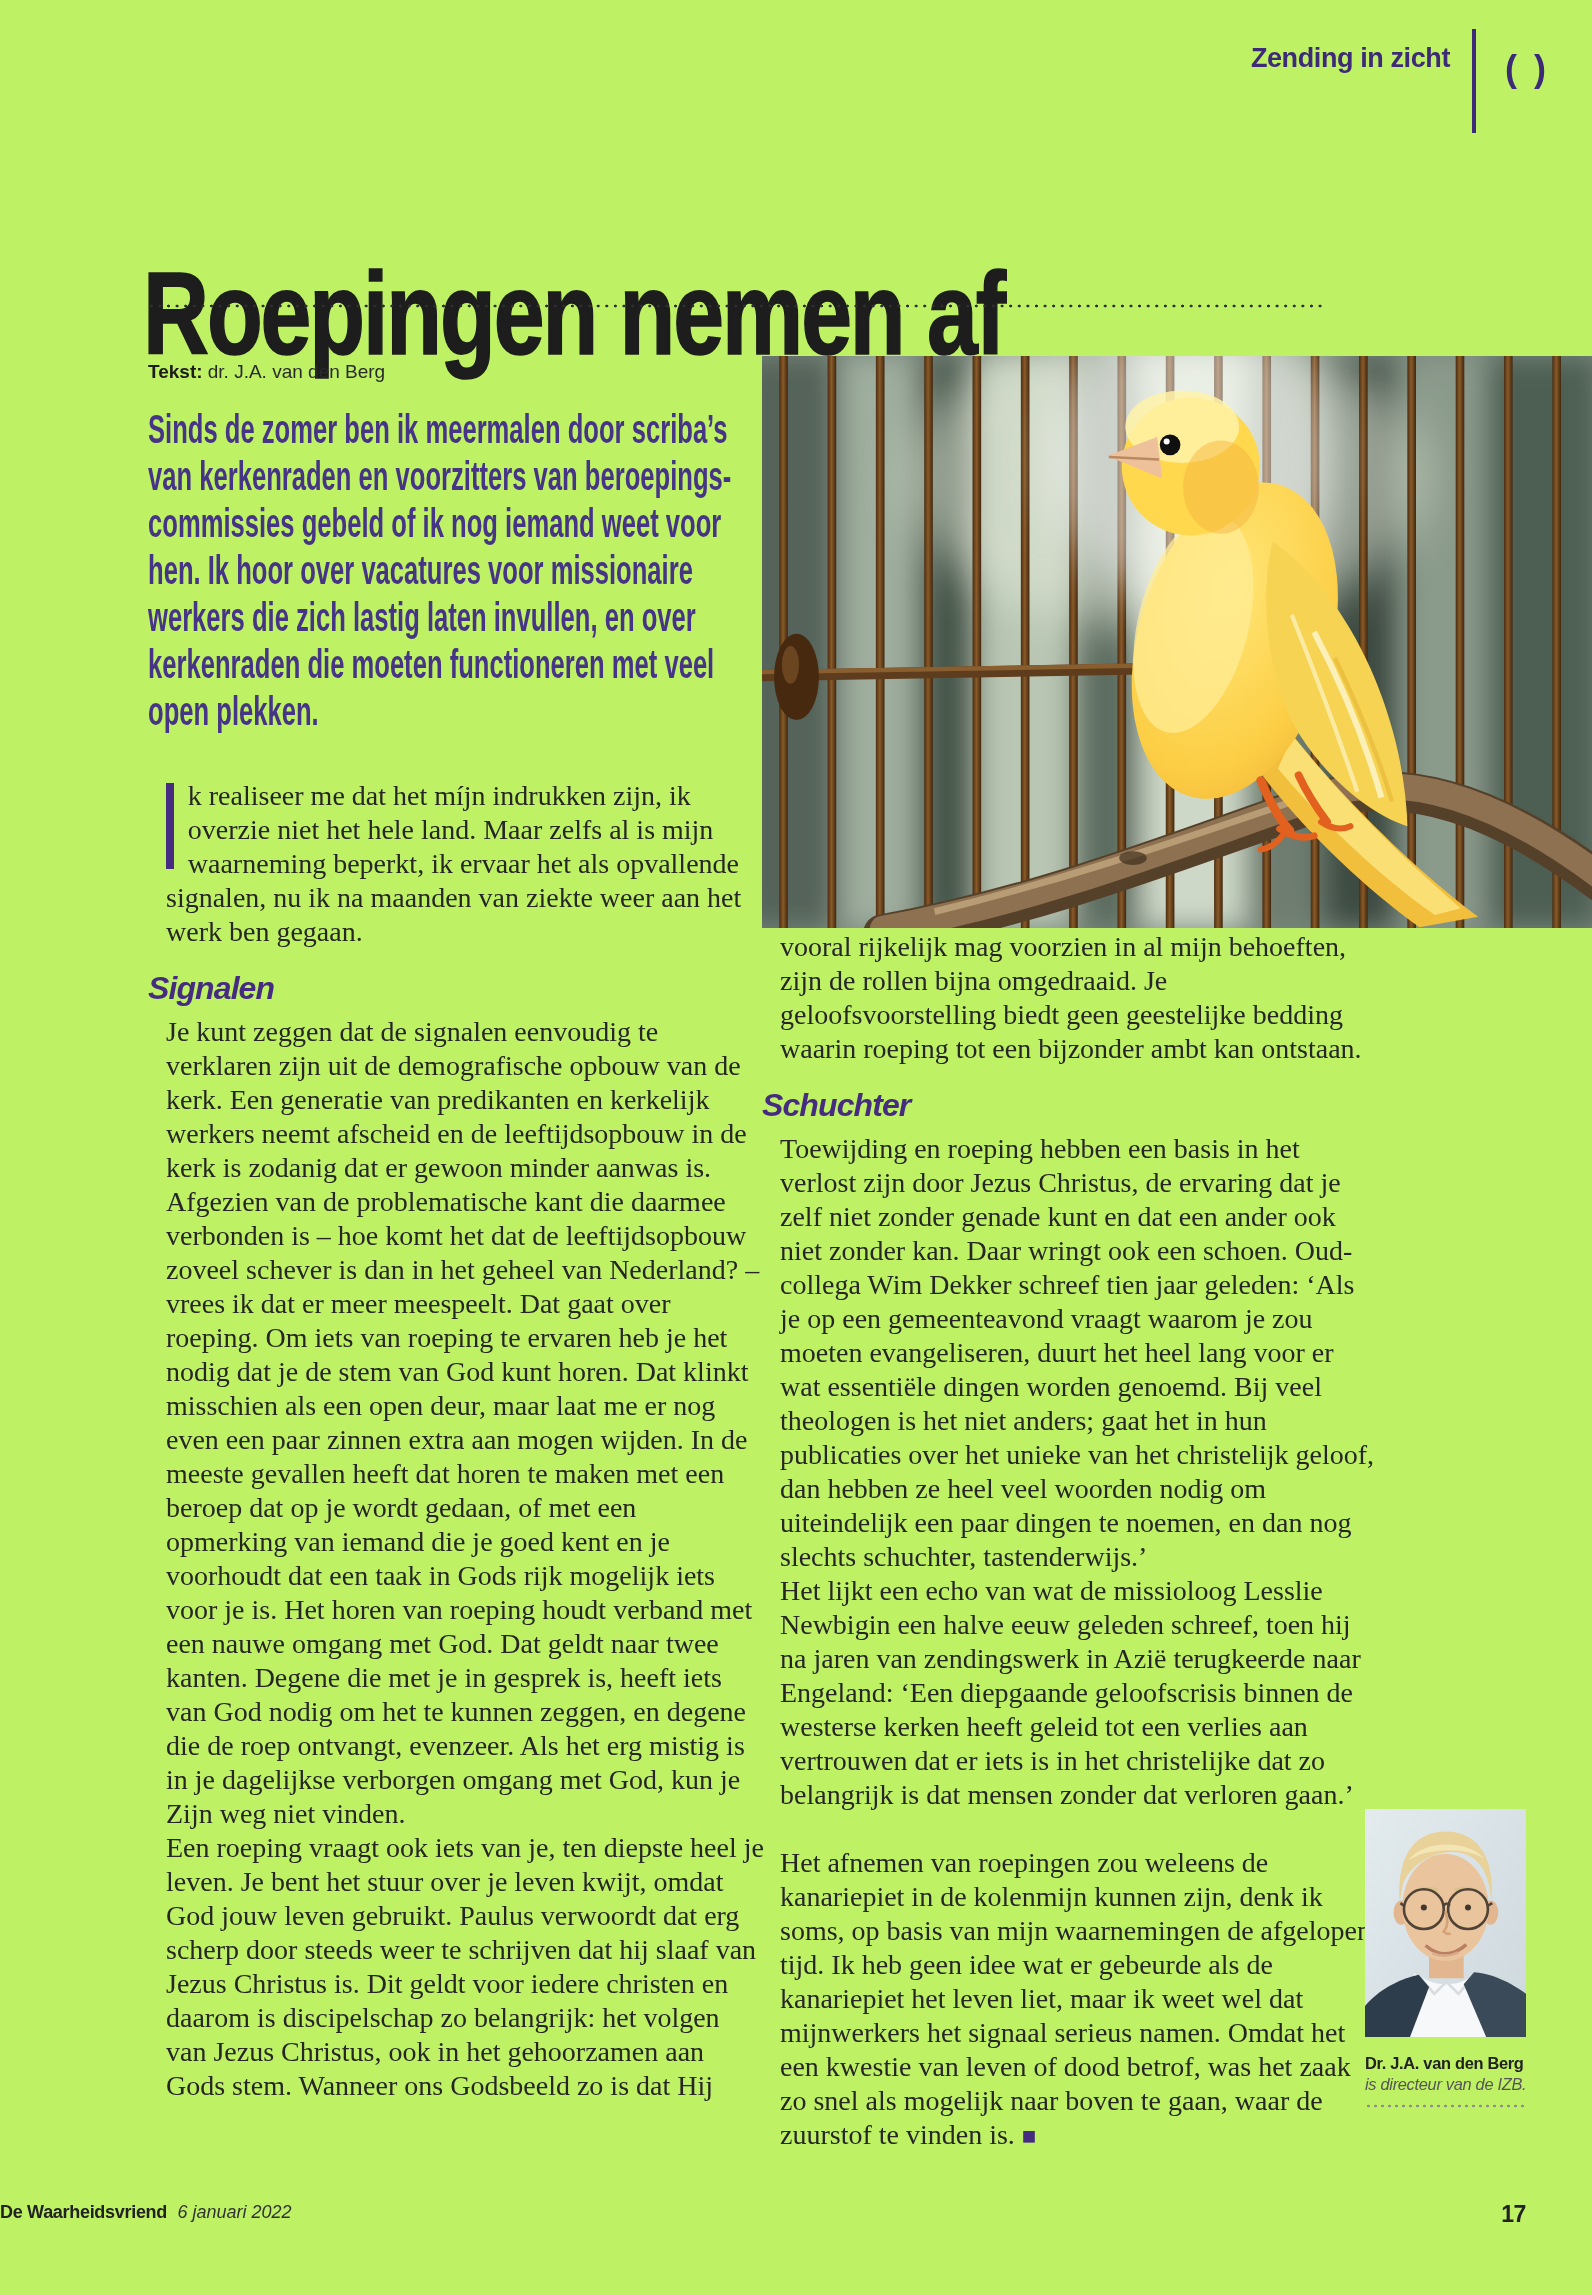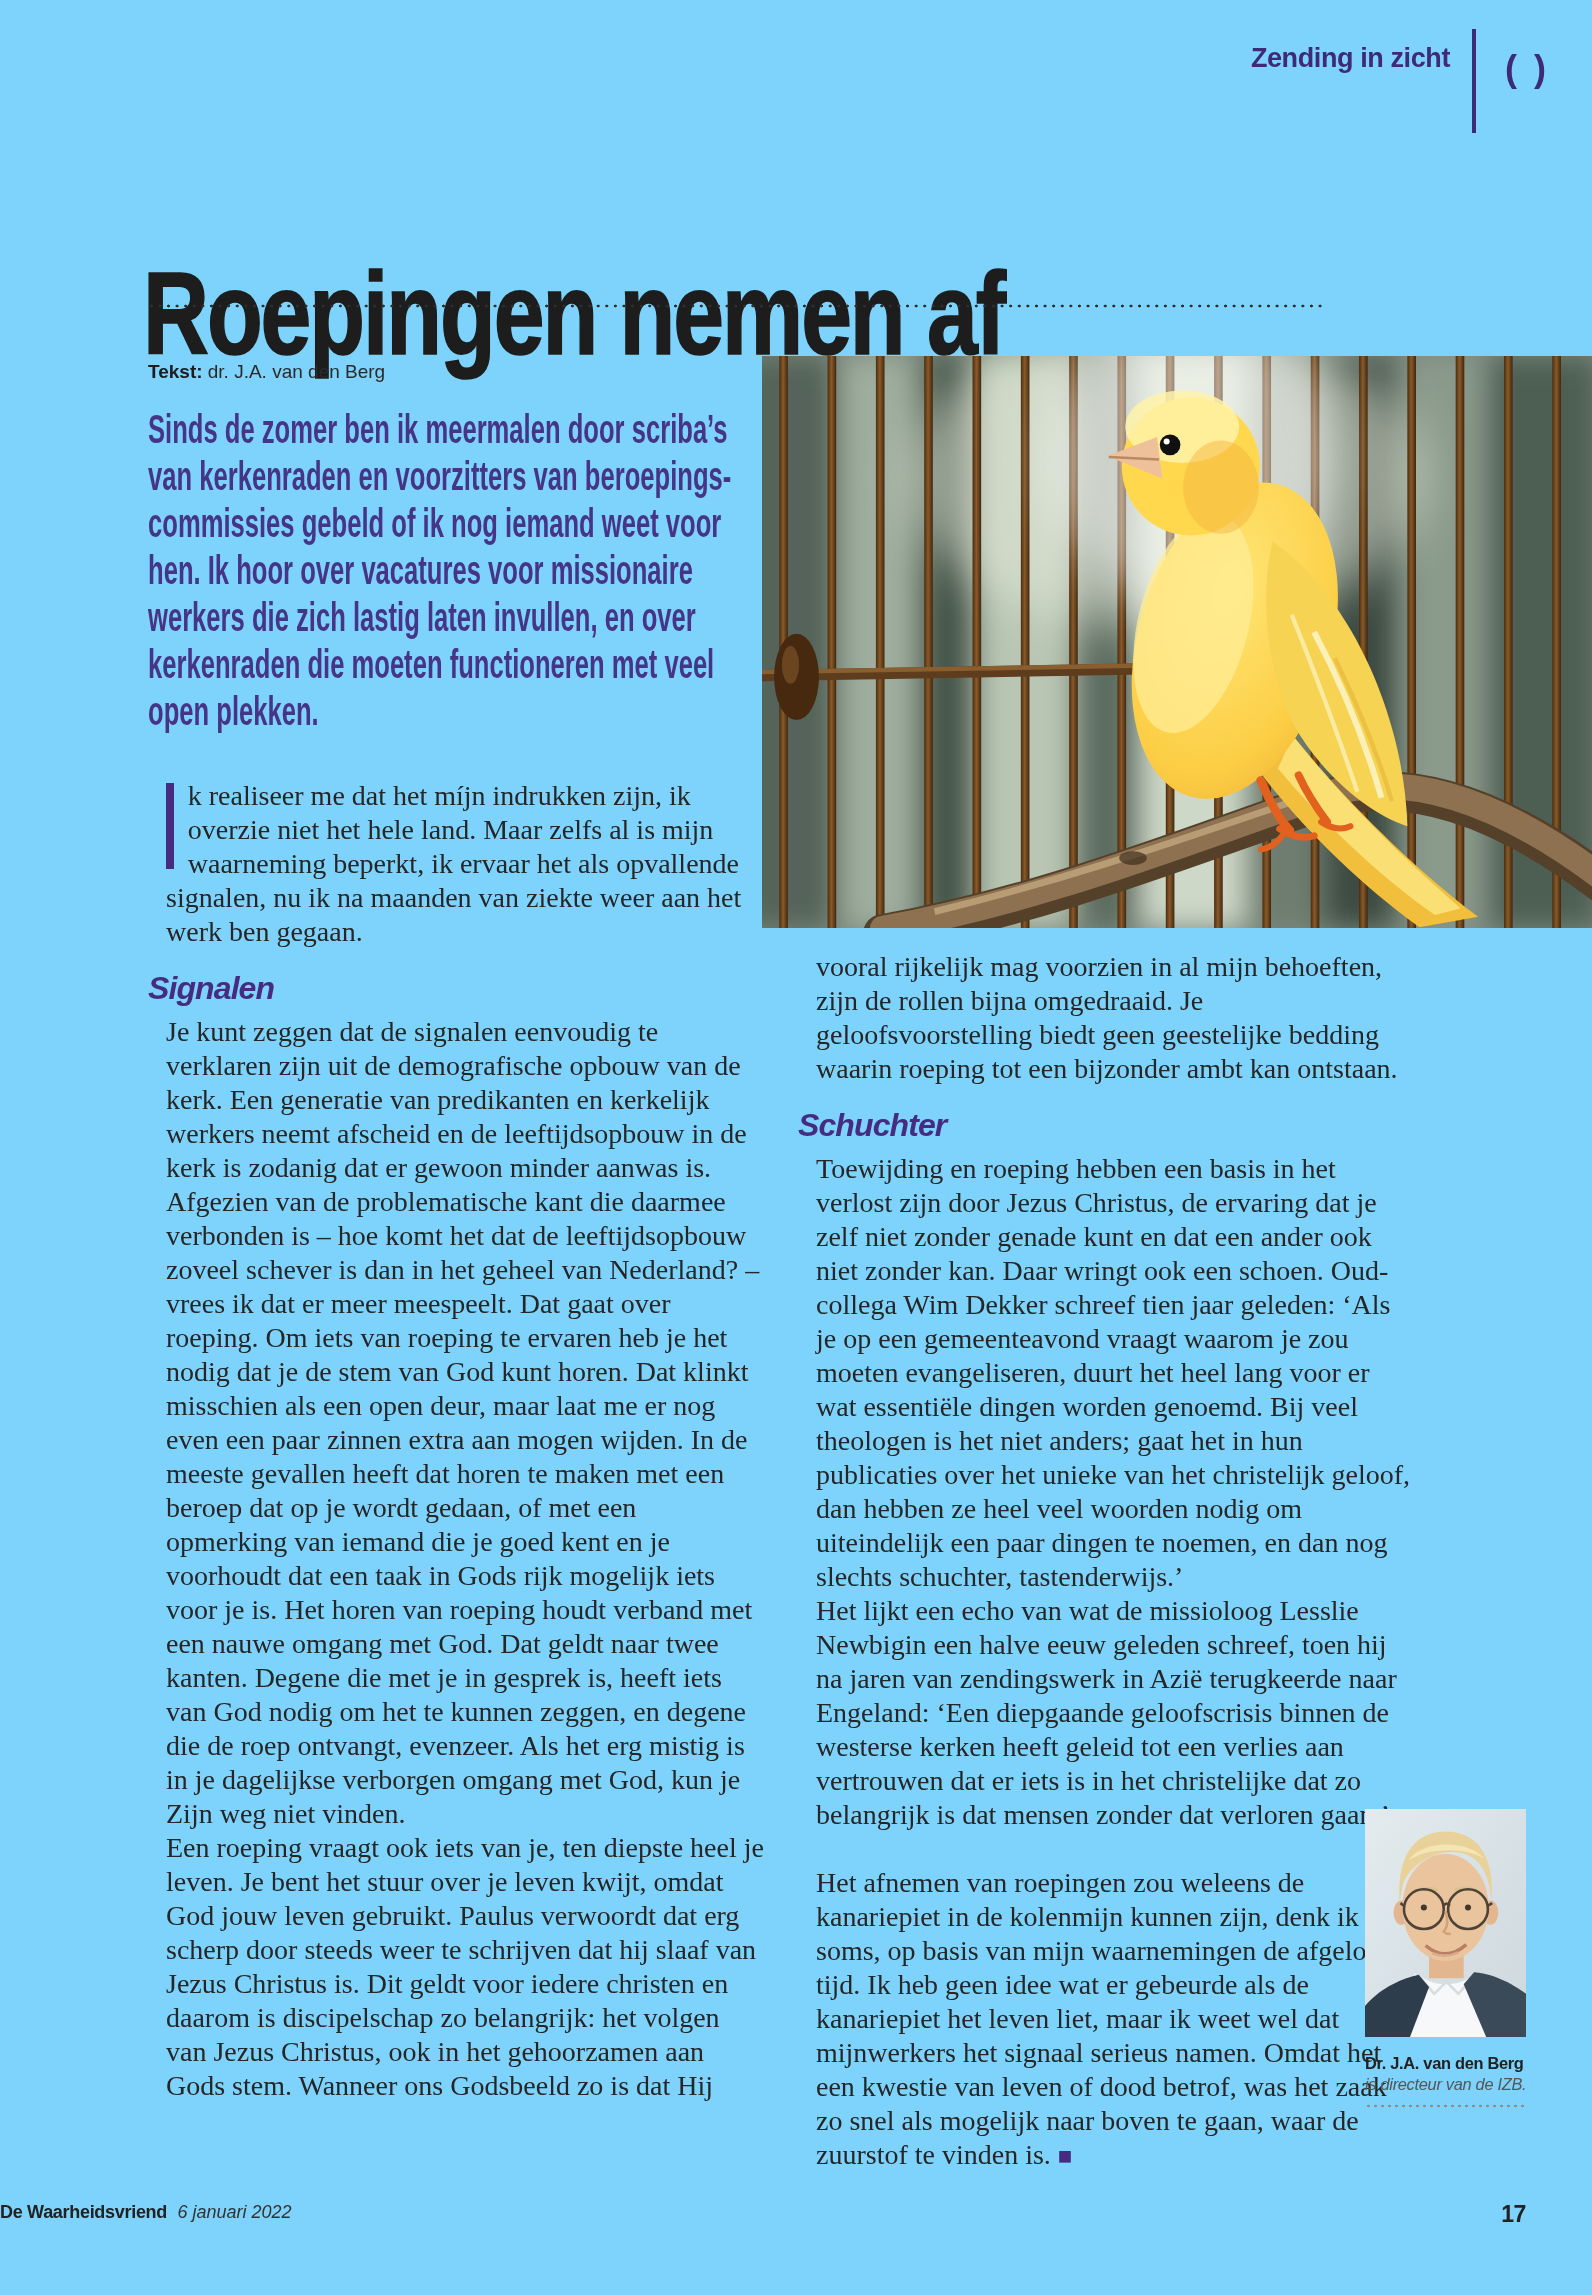--- a/index.html
+++ b/index.html
@@ -1,16 +1,16 @@
 <!DOCTYPE html>
 <html style="font-size:14px"><head>
 <meta charset="utf-8">
 <style>
   html,body{margin:0;padding:0;background:#ffffff;}
-  .page{position:relative;width:1592px;height:2295px;background:#7dd3fc;overflow:hidden;
+  .page{position:relative;width:1592px;height:2295px;background:#bef264;overflow:hidden;
         font-family:"Liberation Sans",sans-serif;}
 
   
   .section-title{position:absolute;left:1036px;top:43px;width:414px;text-align:right;
     font-size:27px;font-weight:bold;letter-spacing:-0.4px;color:#3e2b78;}
   .header-divider{position:absolute;left:1472px;top:29px;width:3.5px;height:104px;background:#3e2b78;}
   .magazine-logo{position:absolute;left:1505px;top:48px;width:78px;font-size:36px;font-weight:bold;
     color:#3e2b78;letter-spacing:3.5px;}
 
   
@@ -36,21 +36,21 @@
   .caption-name{margin-top:17.3px;font-size:16.4px;font-weight:bold;color:#222222;white-space:nowrap;letter-spacing:-0.3px;}
   .caption-role{margin-top:1.7px;font-size:16.4px;font-style:italic;color:#565656;letter-spacing:-0.3px;}
   .caption-rule{margin-top:10.4px;width:161px;height:3.5px;
     background-image:radial-gradient(circle,#8f8f8f 1.1px,transparent 1.4px);
     background-size:7px 3.5px;background-repeat:repeat-x;}
 
   
   .col{position:absolute;width:616px;font-family:"Liberation Serif",serif;font-size:28px;
     line-height:34px;color:#262626;}
   .col-left{left:148px;top:779px;}
-  .col-right{left:762px;top:950px;margin-left:36px;}
+  .col-right{left:762px;top:930px;}
   .col p{margin:0;padding-left:18px;}
   .sec-head{font-family:"Liberation Sans",sans-serif;font-size:32px;font-weight:bold;
     font-style:italic;color:#452c80;letter-spacing:-0.9px;line-height:35px;margin:22.4px 0 8.6px 0;}
   .drop-bar{float:left;width:7.8px;height:86px;background:#452c80;margin:4.3px 14px 0 0;
     color:transparent;overflow:hidden;font-size:1.7px;}
   .gap-top{margin-top:34px !important;}
   .end-mark{color:#452c80;font-size:24px;font-family:"Liberation Sans",sans-serif;padding-left:7px;}
 
   
   .pull-quote{position:absolute;left:1366px;top:948px;width:221px;font-size:23px;line-height:28.5px;

